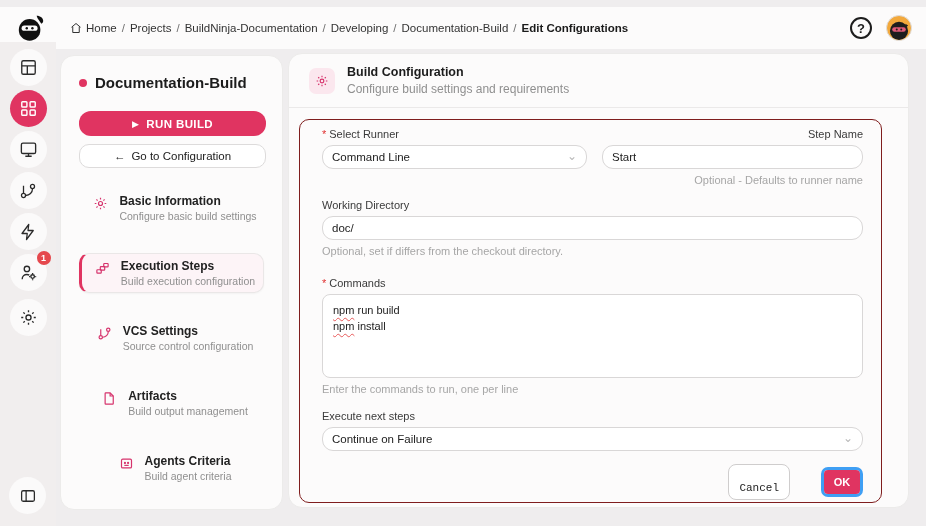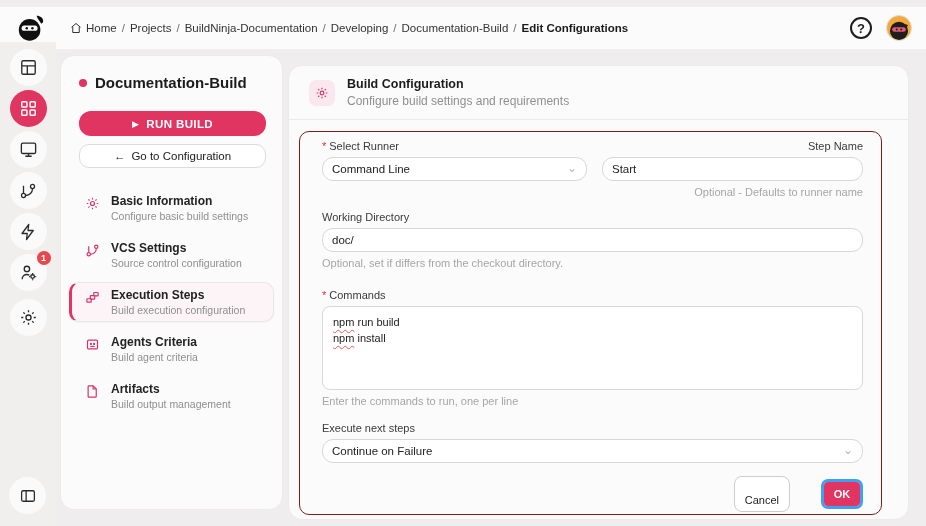--- a/index.html
+++ b/index.html
@@ -34,33 +34,33 @@
     align-items:center;justify-content:center;cursor:pointer;position:relative;flex:0 0 auto;}
   .rail-btn.active{background:var(--accent);}
   .rail-btn.gear-gap{margin-top:4px;}
   .rail-btn.bottom{position:absolute;bottom:12px;left:9px;}
   .badge{position:absolute;top:-3px;right:-4px;min-width:14px;height:14px;border-radius:7px;
     background:var(--badge);color:#fff;font-size:9px;font-weight:700;display:flex;
     align-items:center;justify-content:center;padding:0 3px;}
   
   .card{position:absolute;background:#fcfbfb;border:1px solid #ecebea;border-radius:14px;}
   .left-card{left:60px;top:55px;width:223px;height:455px;padding:14px 0 0 0;}
-  .main-card{left:288px;top:65px;width:621px;height:455px;}
+  .main-card{left:288px;top:53px;width:621px;height:455px;}
   
   .bc-title{display:flex;align-items:center;gap:8px;padding:4px 18px 0 18px;}
   .dot{width:8px;height:8px;border-radius:50%;background:var(--accent);}
   .bc-title span{font-size:15px;font-weight:700;}
   .run-btn{margin:20px 18px 0 18px;height:25px;border:none;border-radius:12px;background:var(--accent);
     color:#fff;font-weight:700;font-size:11.5px;width:187px;cursor:pointer;
     display:flex;align-items:center;justify-content:center;gap:7px;letter-spacing:.4px;
     font-family:inherit;}
   .goto-btn{margin:8px 18px 0 18px;height:24px;border:1px solid #dddbdb;border-radius:10px;background:#fff;
     color:#222;font-size:11.5px;width:187px;cursor:pointer;display:flex;align-items:center;
     justify-content:center;gap:6px;font-family:inherit;}
-  .nav{margin-top:20px;display:flex;flex-direction:column;gap:7px;padding:0 8px;}
+  .nav{margin-top:20px;display:flex;flex-direction:column;gap:25px;padding:0 8px;align-items:center;}
   .nav-item{display:flex;gap:11px;padding:5px 8px 5px 13px;border:1px solid transparent;
     border-left:3px solid transparent;border-radius:10px;cursor:pointer;align-items:flex-start;}
   .nav-item.selected{background:var(--nav-sel-bg);border:1px solid #eae7e7;
     border-left:3px solid var(--accent);box-shadow:0 1px 2px rgba(0,0,0,.04);}
   .nav-icon{margin-top:2px;flex:0 0 auto;}
   .nav-label{font-size:12px;font-weight:700;color:#222;}
   .nav-desc{font-size:10.5px;color:var(--sub);margin-top:2px;}
   
   .main-header{display:flex;align-items:center;gap:12px;padding:11px 20px;border-bottom:1px solid #ebe9e9;}
   .hdr-icon{width:26px;height:26px;border-radius:7px;background:var(--accent-soft);
@@ -79,21 +79,21 @@
     padding:0 9px;cursor:text;}
   .select{cursor:pointer;justify-content:space-between;}
   .chev{color:#b9b9b9;font-size:12px;line-height:1;margin-top:-3px;}
   .fhelp{font-size:11px;color:var(--helper);margin-top:5px;}
   .mt14{margin-top:13px;} .mt20{margin-top:20px;} .mt16{margin-top:15px;}
   .cmd-box{width:100%;height:84px;border:1px solid var(--input-line);border-radius:8px;background:#fff;
     font-size:11px;color:#222;padding:7px 10px;line-height:16px;cursor:text;}
   .misspell{text-decoration:underline wavy #e85a5a 1px;text-underline-offset:2.5px;}
   .footer{display:flex;justify-content:flex-end;align-items:center;gap:7px;margin-top:13px;}
   .cancel-btn{height:24px;padding:17px 10px;border:1px solid #cfcdcd;border-radius:8px;background:#fff;
-    font-size:11px;color:#222;cursor:pointer;font-family:Liberation Sans, sans-serif;}
+    font-size:11px;color:#222;cursor:pointer;font-family:Liberation Mono, monospace;}
   .ok-ring{border:3px solid var(--focus);border-radius:7px;display:inline-flex;margin-left:24px;}
   .ok-btn{height:24px;min-width:36px;padding:0 9px;border:none;border-radius:4px;background:var(--accent);
     color:#fff;font-size:11px;font-weight:700;cursor:pointer;font-family:inherit;}
 </style>
 </head>
 <body>
 
 <div class="topbar">
   <div class="logo">
     <svg width="30" height="30" viewBox="0 0 32 32">
@@ -214,63 +214,63 @@
     <div class="nav-item">
       <svg class="nav-icon" width="15" height="15" viewBox="0 0 24 24" fill="none" stroke="#d6336c" stroke-width="1.9">
         <circle cx="12" cy="12" r="3.2"></circle>
         <path d="M12 2.8v2.6M12 18.6v2.6M2.8 12h2.6M18.6 12h2.6M5.5 5.5l1.8 1.8M16.7 16.7l1.8 1.8M18.5 5.5l-1.8 1.8M7.3 16.7l-1.8 1.8"></path>
       </svg>
       <div>
         <div class="nav-label">Basic Information</div>
         <div class="nav-desc">Configure basic build settings</div>
       </div>
     </div>
+    <div class="nav-item selected">
+      <svg class="nav-icon" width="15" height="15" viewBox="0 0 24 24" fill="none" stroke="#d6336c" stroke-width="1.9">
+        <rect x="3" y="14" width="7" height="5.5" rx="1"></rect>
+          <rect x="8.5" y="9" width="7" height="5.5" rx="1"></rect>
+          <rect x="14" y="4" width="7" height="5.5" rx="1"></rect>
+      </svg>
+      <div>
+        <div class="nav-label">Execution Steps</div>
+        <div class="nav-desc">Build execution configuration</div>
+      </div>
+    </div>
     <div class="nav-item">
       <svg class="nav-icon" width="15" height="15" viewBox="0 0 24 24" fill="none" stroke="#d6336c" stroke-width="1.9">
         <line x1="6" y1="5" x2="6" y2="15"></line>
           <circle cx="18" cy="6" r="2.7"></circle>
           <circle cx="6" cy="18" r="2.7"></circle>
         <path d="M18 9a9 9 0 0 1-9 9"></path>
       </svg>
       <div>
         <div class="nav-label">VCS Settings</div>
         <div class="nav-desc">Source control configuration</div>
       </div>
     </div>
-    <div class="nav-item selected">
-      <svg class="nav-icon" width="15" height="15" viewBox="0 0 24 24" fill="none" stroke="#d6336c" stroke-width="1.9">
-        <rect x="3" y="14" width="7" height="5.5" rx="1"></rect>
-          <rect x="8.5" y="9" width="7" height="5.5" rx="1"></rect>
-          <rect x="14" y="4" width="7" height="5.5" rx="1"></rect>
-      </svg>
-      <div>
-        <div class="nav-label">Execution Steps</div>
-        <div class="nav-desc">Build execution configuration</div>
+    <div class="nav-item">
+      <svg class="nav-icon" width="15" height="15" viewBox="0 0 24 24" fill="none" stroke="#d6336c" stroke-width="1.9">
+        <path d="M6 3h7l5 5v12a1 1 0 0 1-1 1H6a1 1 0 0 1-1-1V4a1 1 0 0 1 1-1z"></path>
+          <path d="M13 3v5h5"></path>
+      </svg>
+      <div>
+        <div class="nav-label">Artifacts</div>
+        <div class="nav-desc">Build output management</div>
       </div>
     </div>
     <div class="nav-item">
       <svg class="nav-icon" width="15" height="15" viewBox="0 0 24 24" fill="none" stroke="#d6336c" stroke-width="1.9">
         <rect x="4" y="5" width="16" height="14" rx="2"></rect>
         <circle cx="9.5" cy="11" r="0.8" fill="#d6336c"></circle>
           <circle cx="14.5" cy="11" r="0.8" fill="#d6336c"></circle>
         <path d="M8.5 15h7"></path>
       </svg>
       <div>
         <div class="nav-label">Agents Criteria</div>
         <div class="nav-desc">Build agent criteria</div>
-      </div>
-    </div>
-    <div class="nav-item">
-      <svg class="nav-icon" width="15" height="15" viewBox="0 0 24 24" fill="none" stroke="#d6336c" stroke-width="1.9">
-        <path d="M6 3h7l5 5v12a1 1 0 0 1-1 1H6a1 1 0 0 1-1-1V4a1 1 0 0 1 1-1z"></path>
-          <path d="M13 3v5h5"></path>
-      </svg>
-      <div>
-        <div class="nav-label">Artifacts</div>
-        <div class="nav-desc">Build output management</div>
       </div>
     </div>
   </nav>
 </aside>
 
 <main class="card main-card">
   <div class="main-header">
     <div class="hdr-icon">
       <svg width="14" height="14" viewBox="0 0 24 24" fill="none" stroke="#d6336c" stroke-width="2">
         <circle cx="12" cy="12" r="3.2"></circle>

